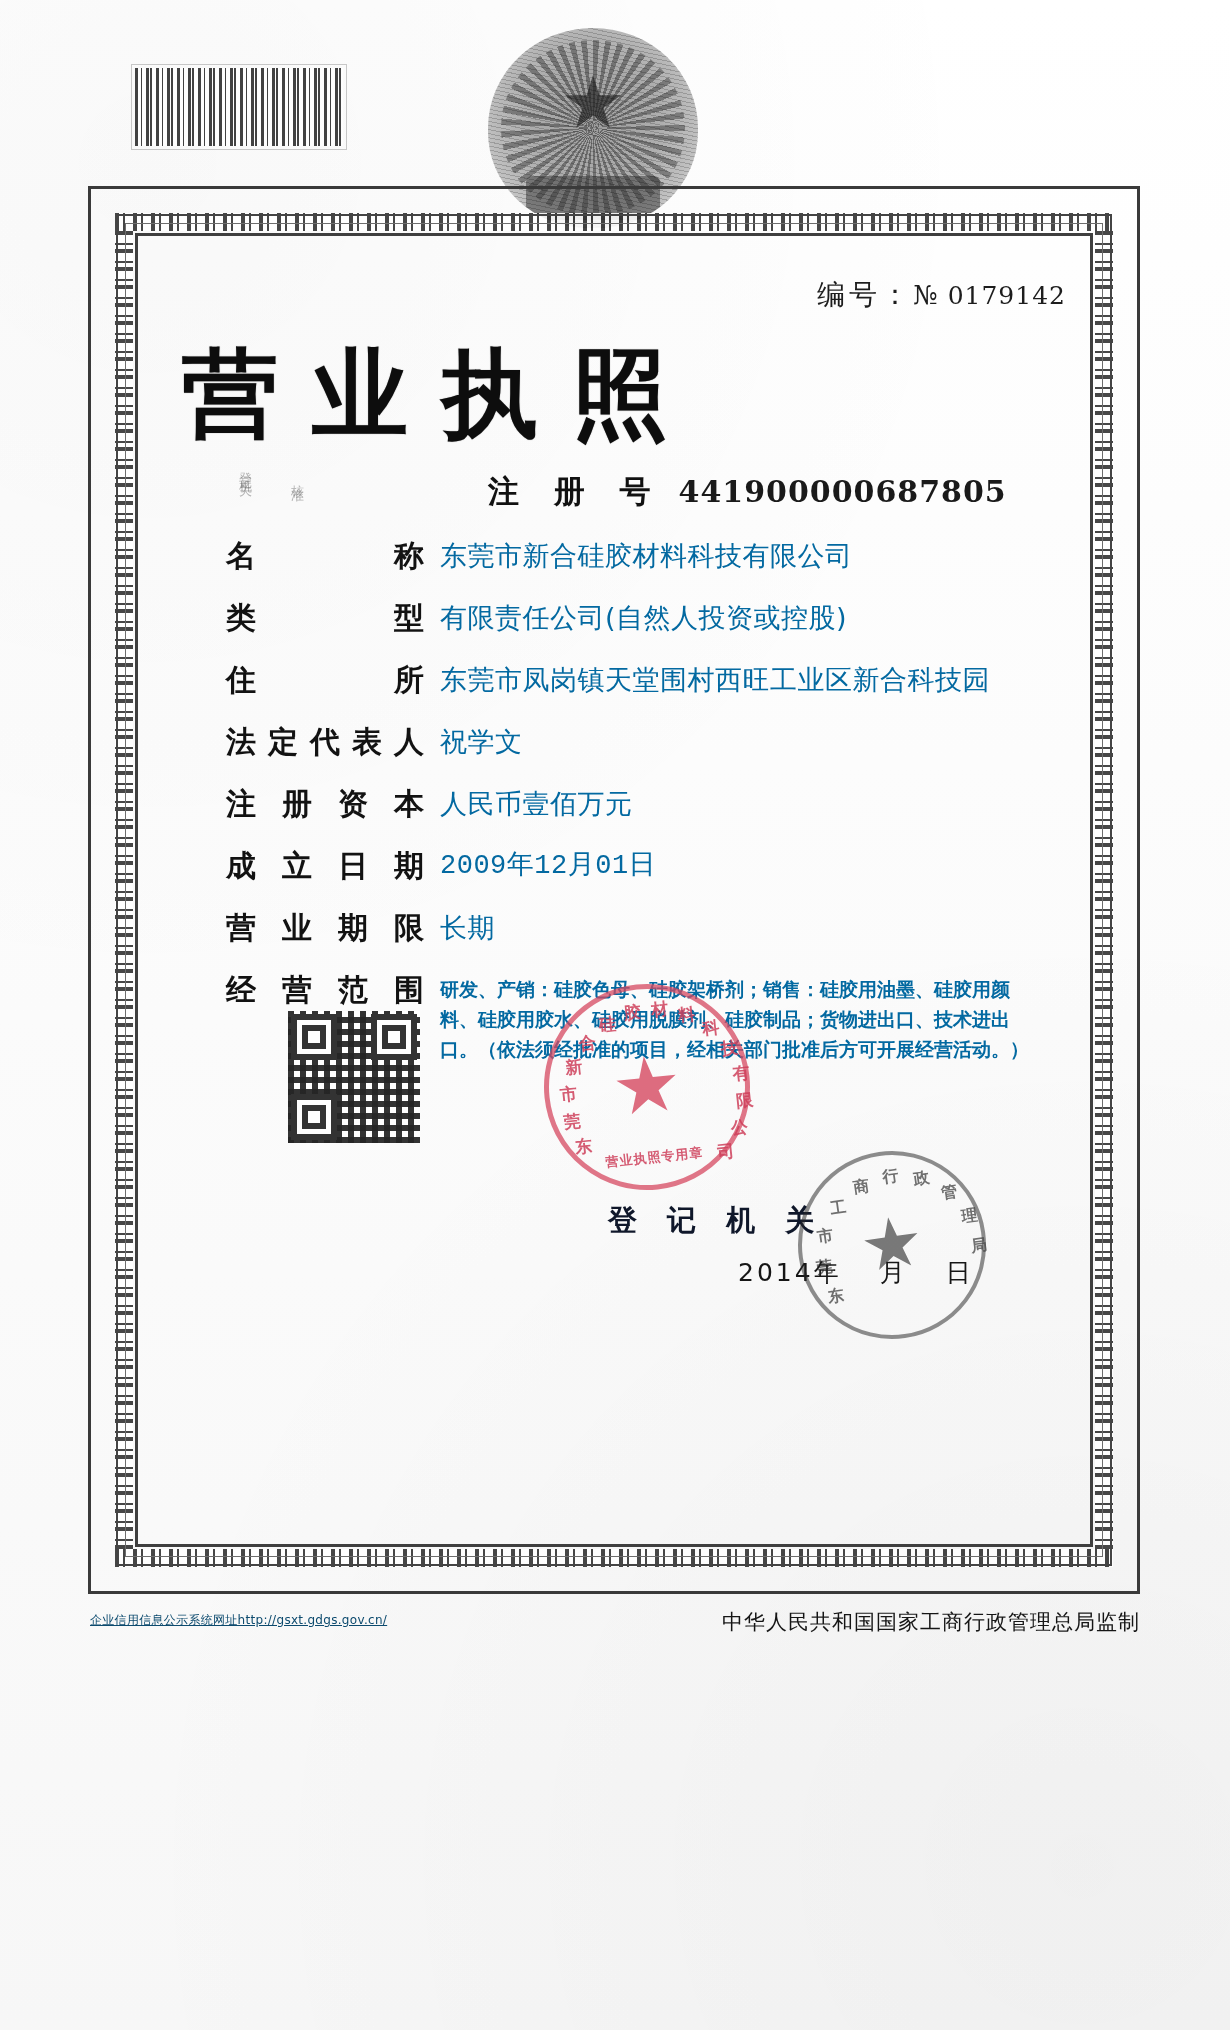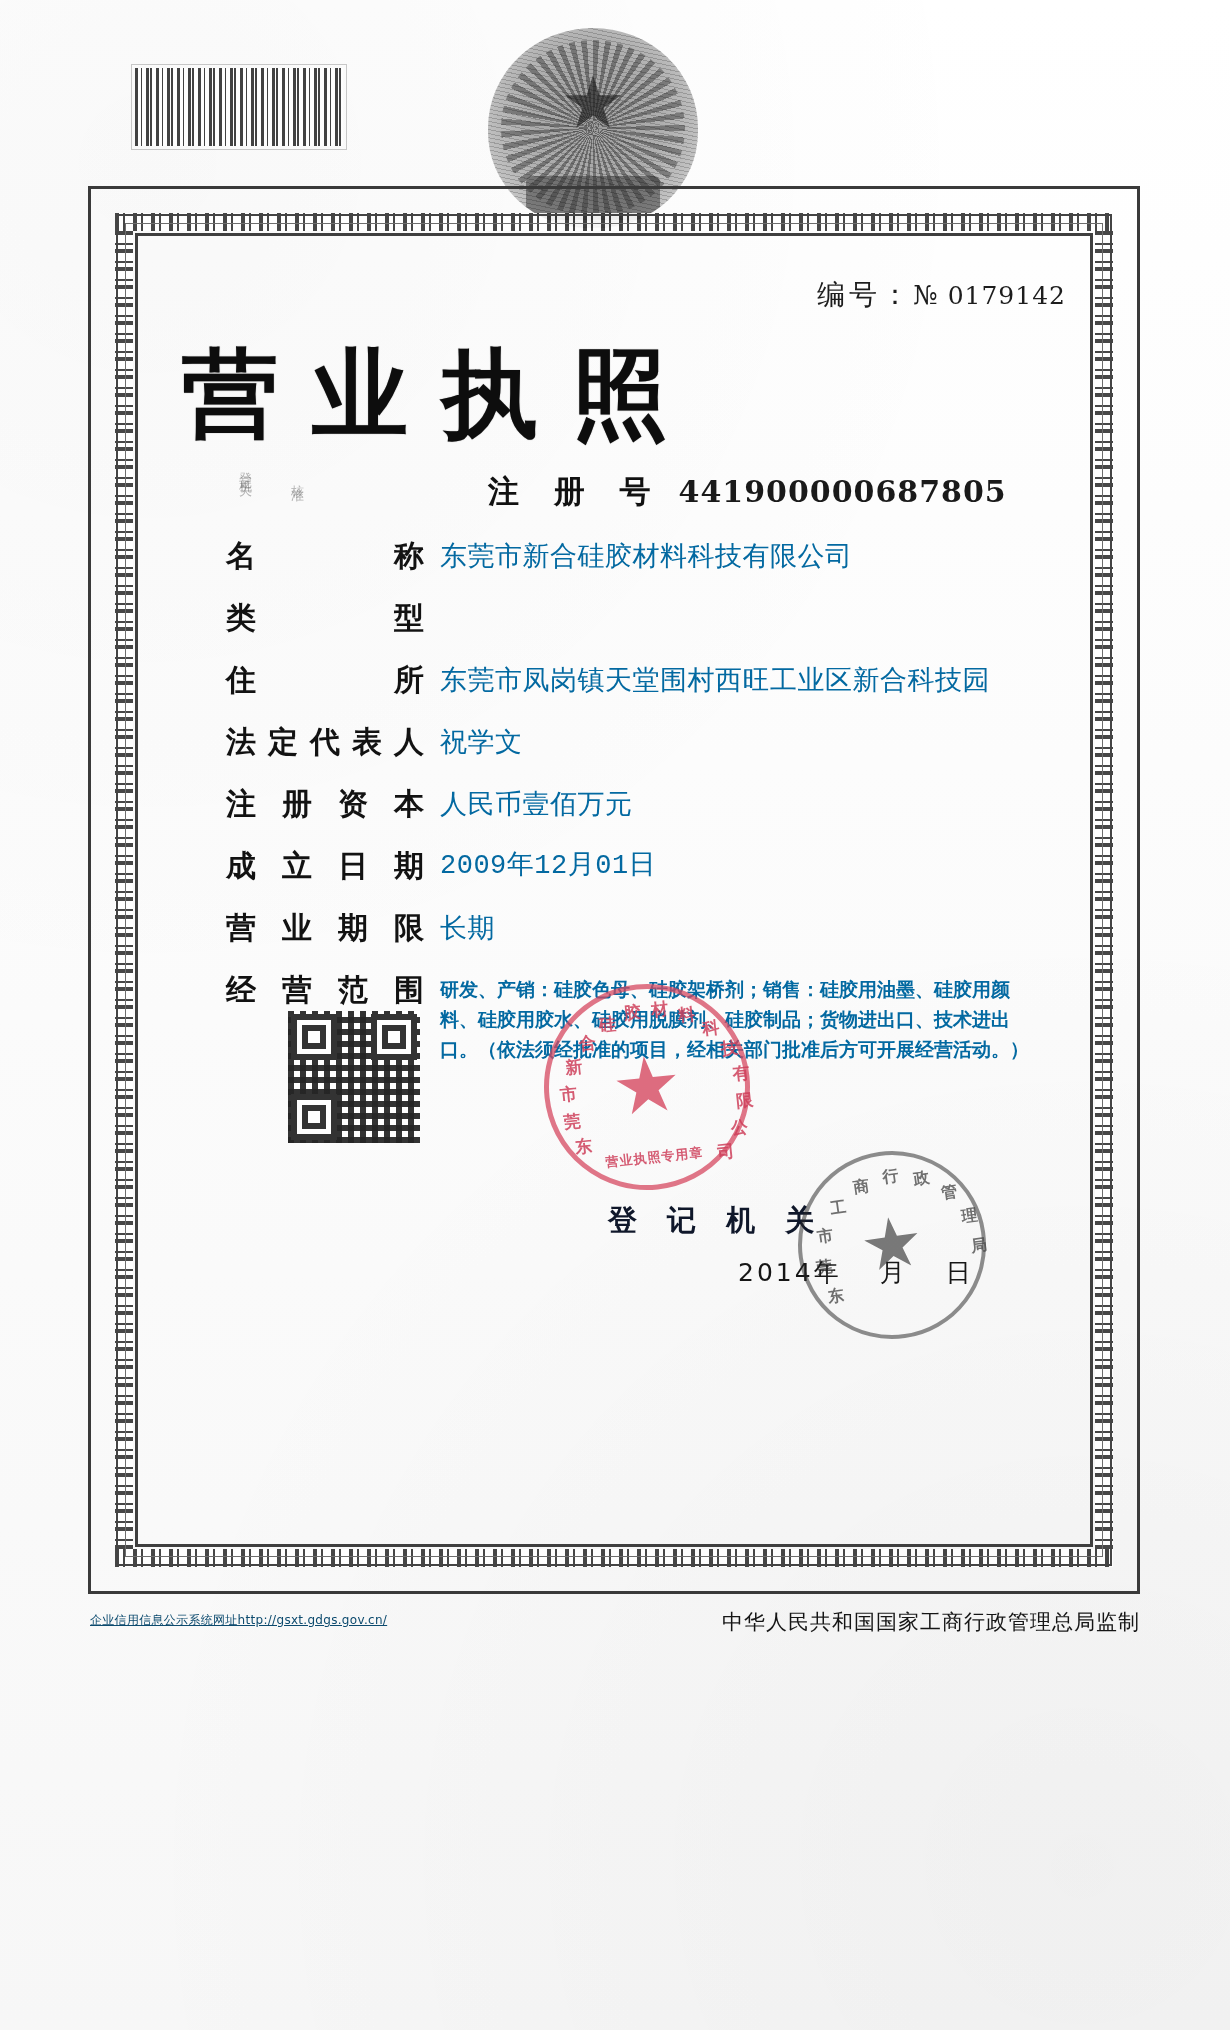--- a/index.html
+++ b/index.html
@@ -447,20 +447,21 @@
               <span>称</span>
             </div>
           <div class="field-value">东莞市新合硅胶材料科技有限公司</div>
         </div>
 
         <div class="field-row">
           <div class="field-label">
               <span>类</span>
               <span>型</span>
             </div>
+          <div class="field-value">有限责任公司(自然人投资或控股)</div>
         </div>
 
         <div class="field-row">
           <div class="field-label">
               <span>住</span>
               <span>所</span>
             </div>
           <div class="field-value">东莞市凤岗镇天堂围村西旺工业区新合科技园</div>
         </div>
 

